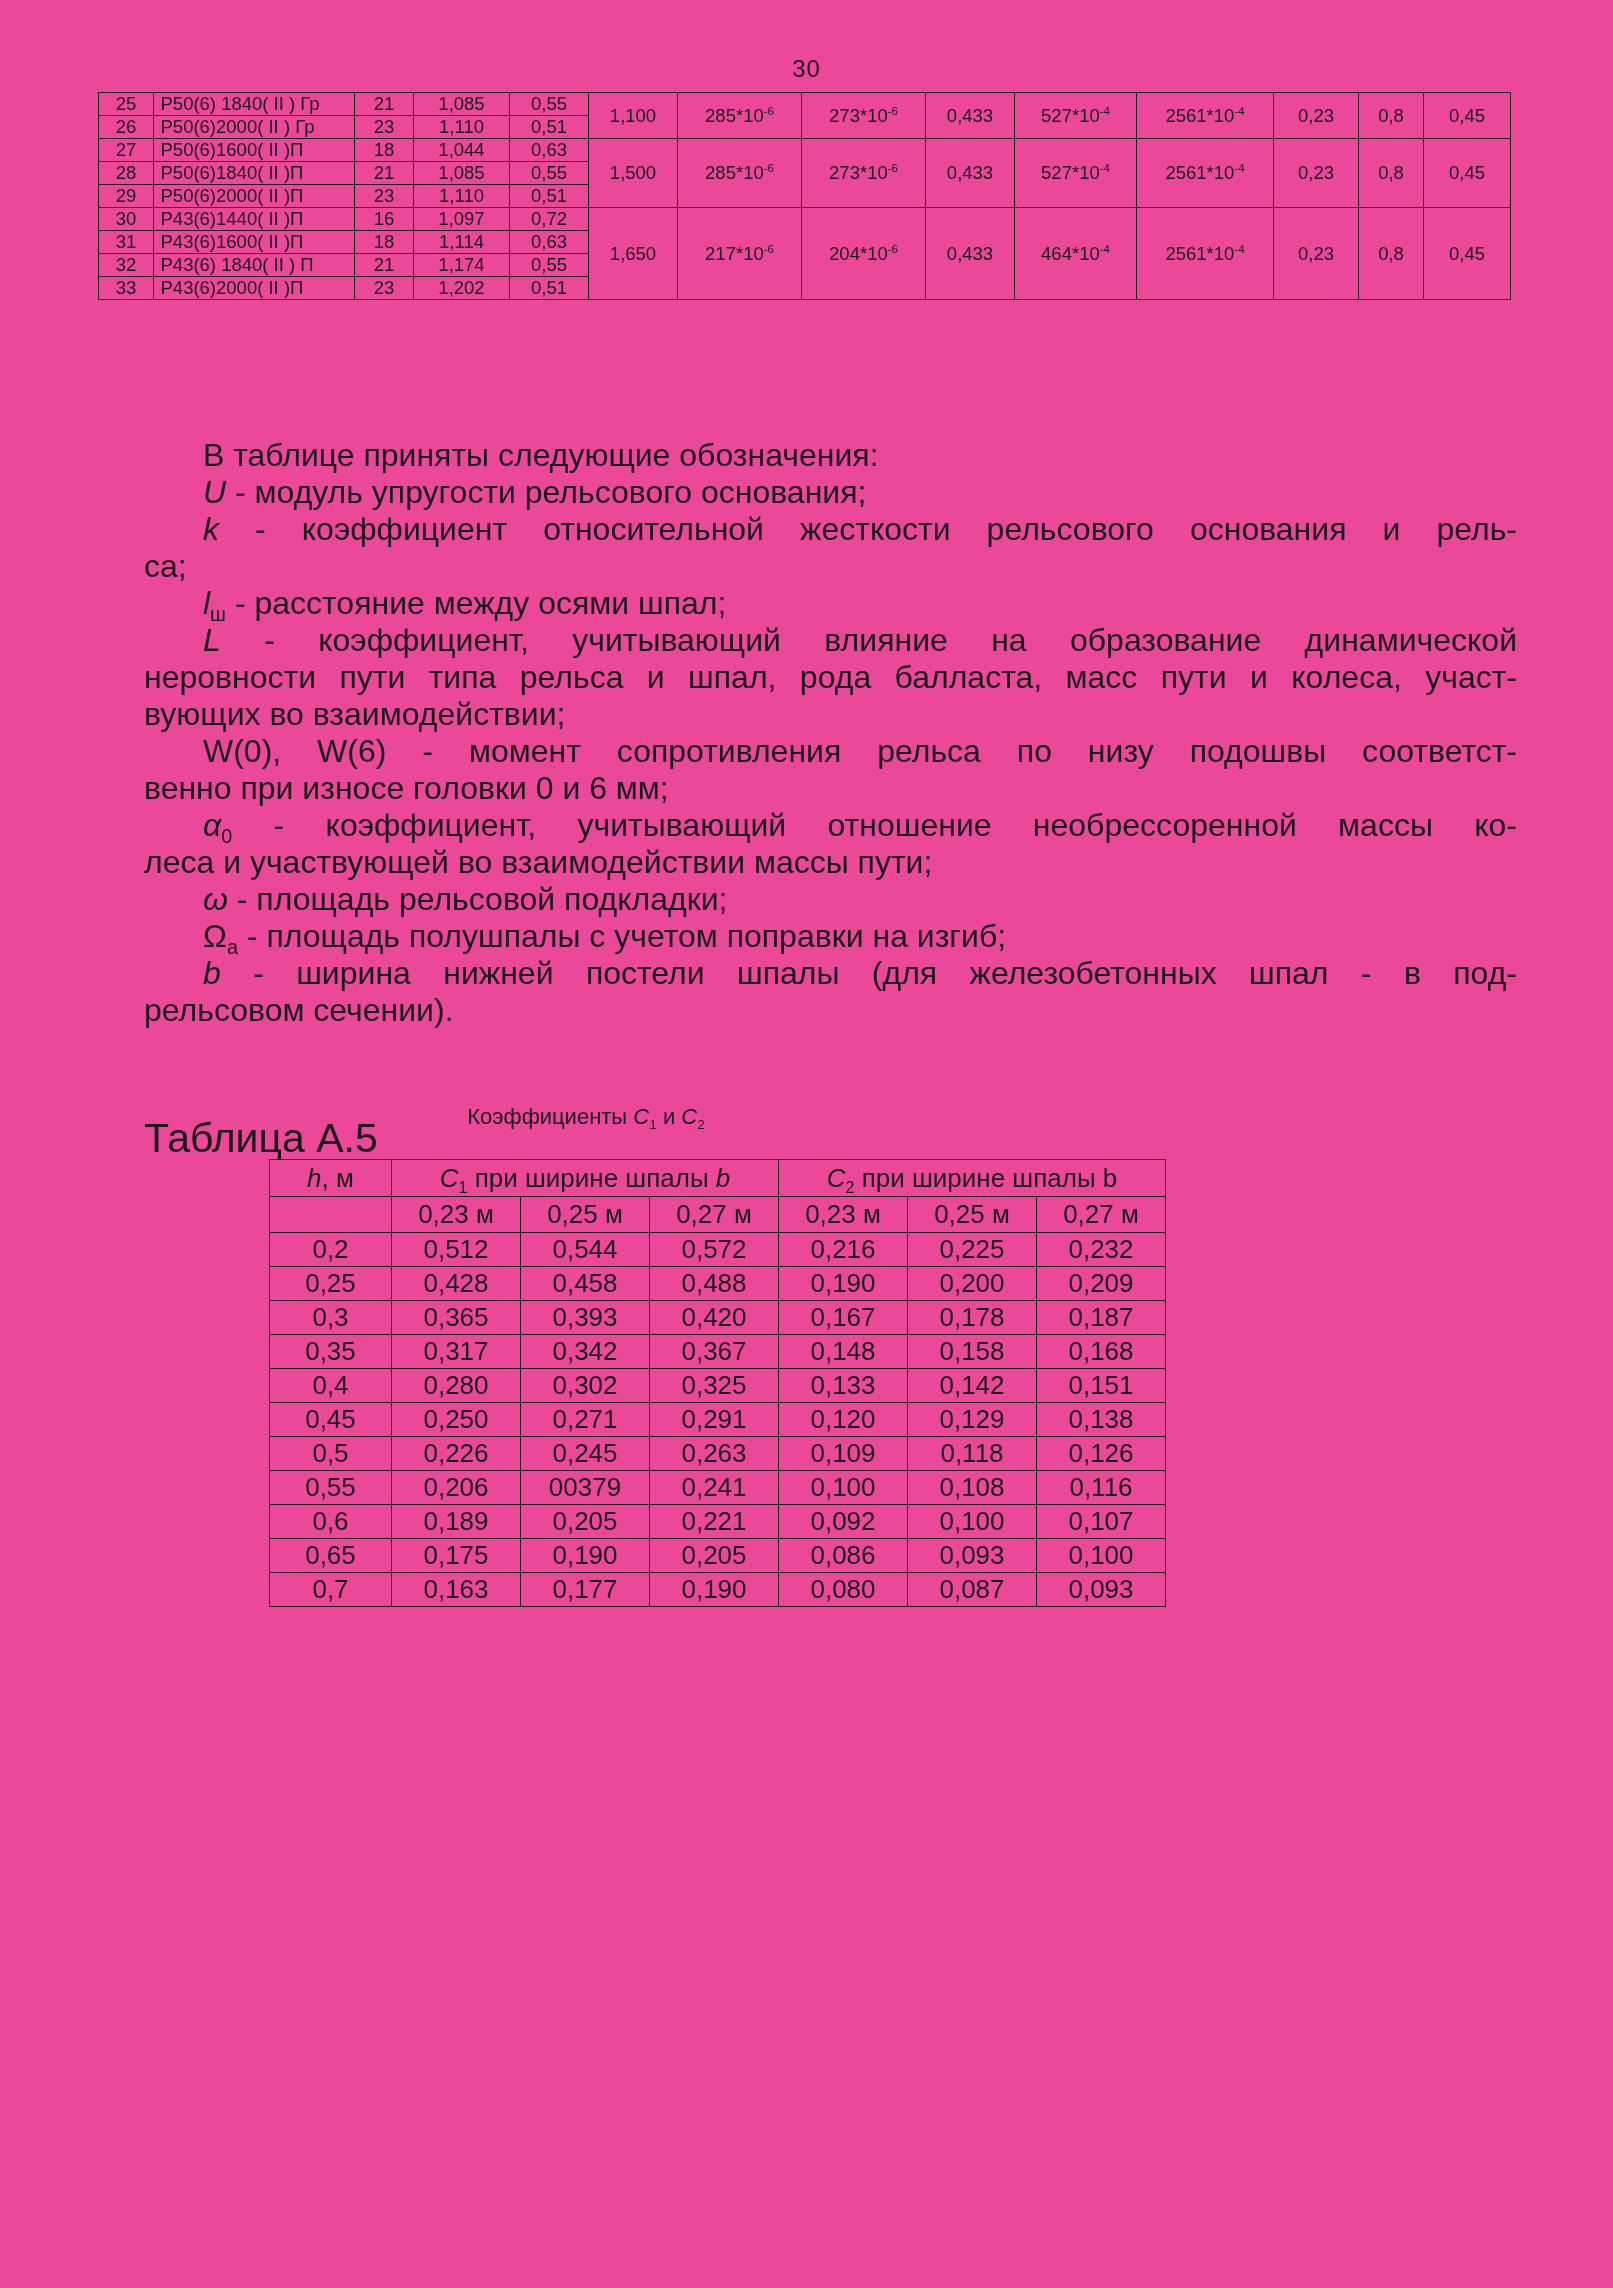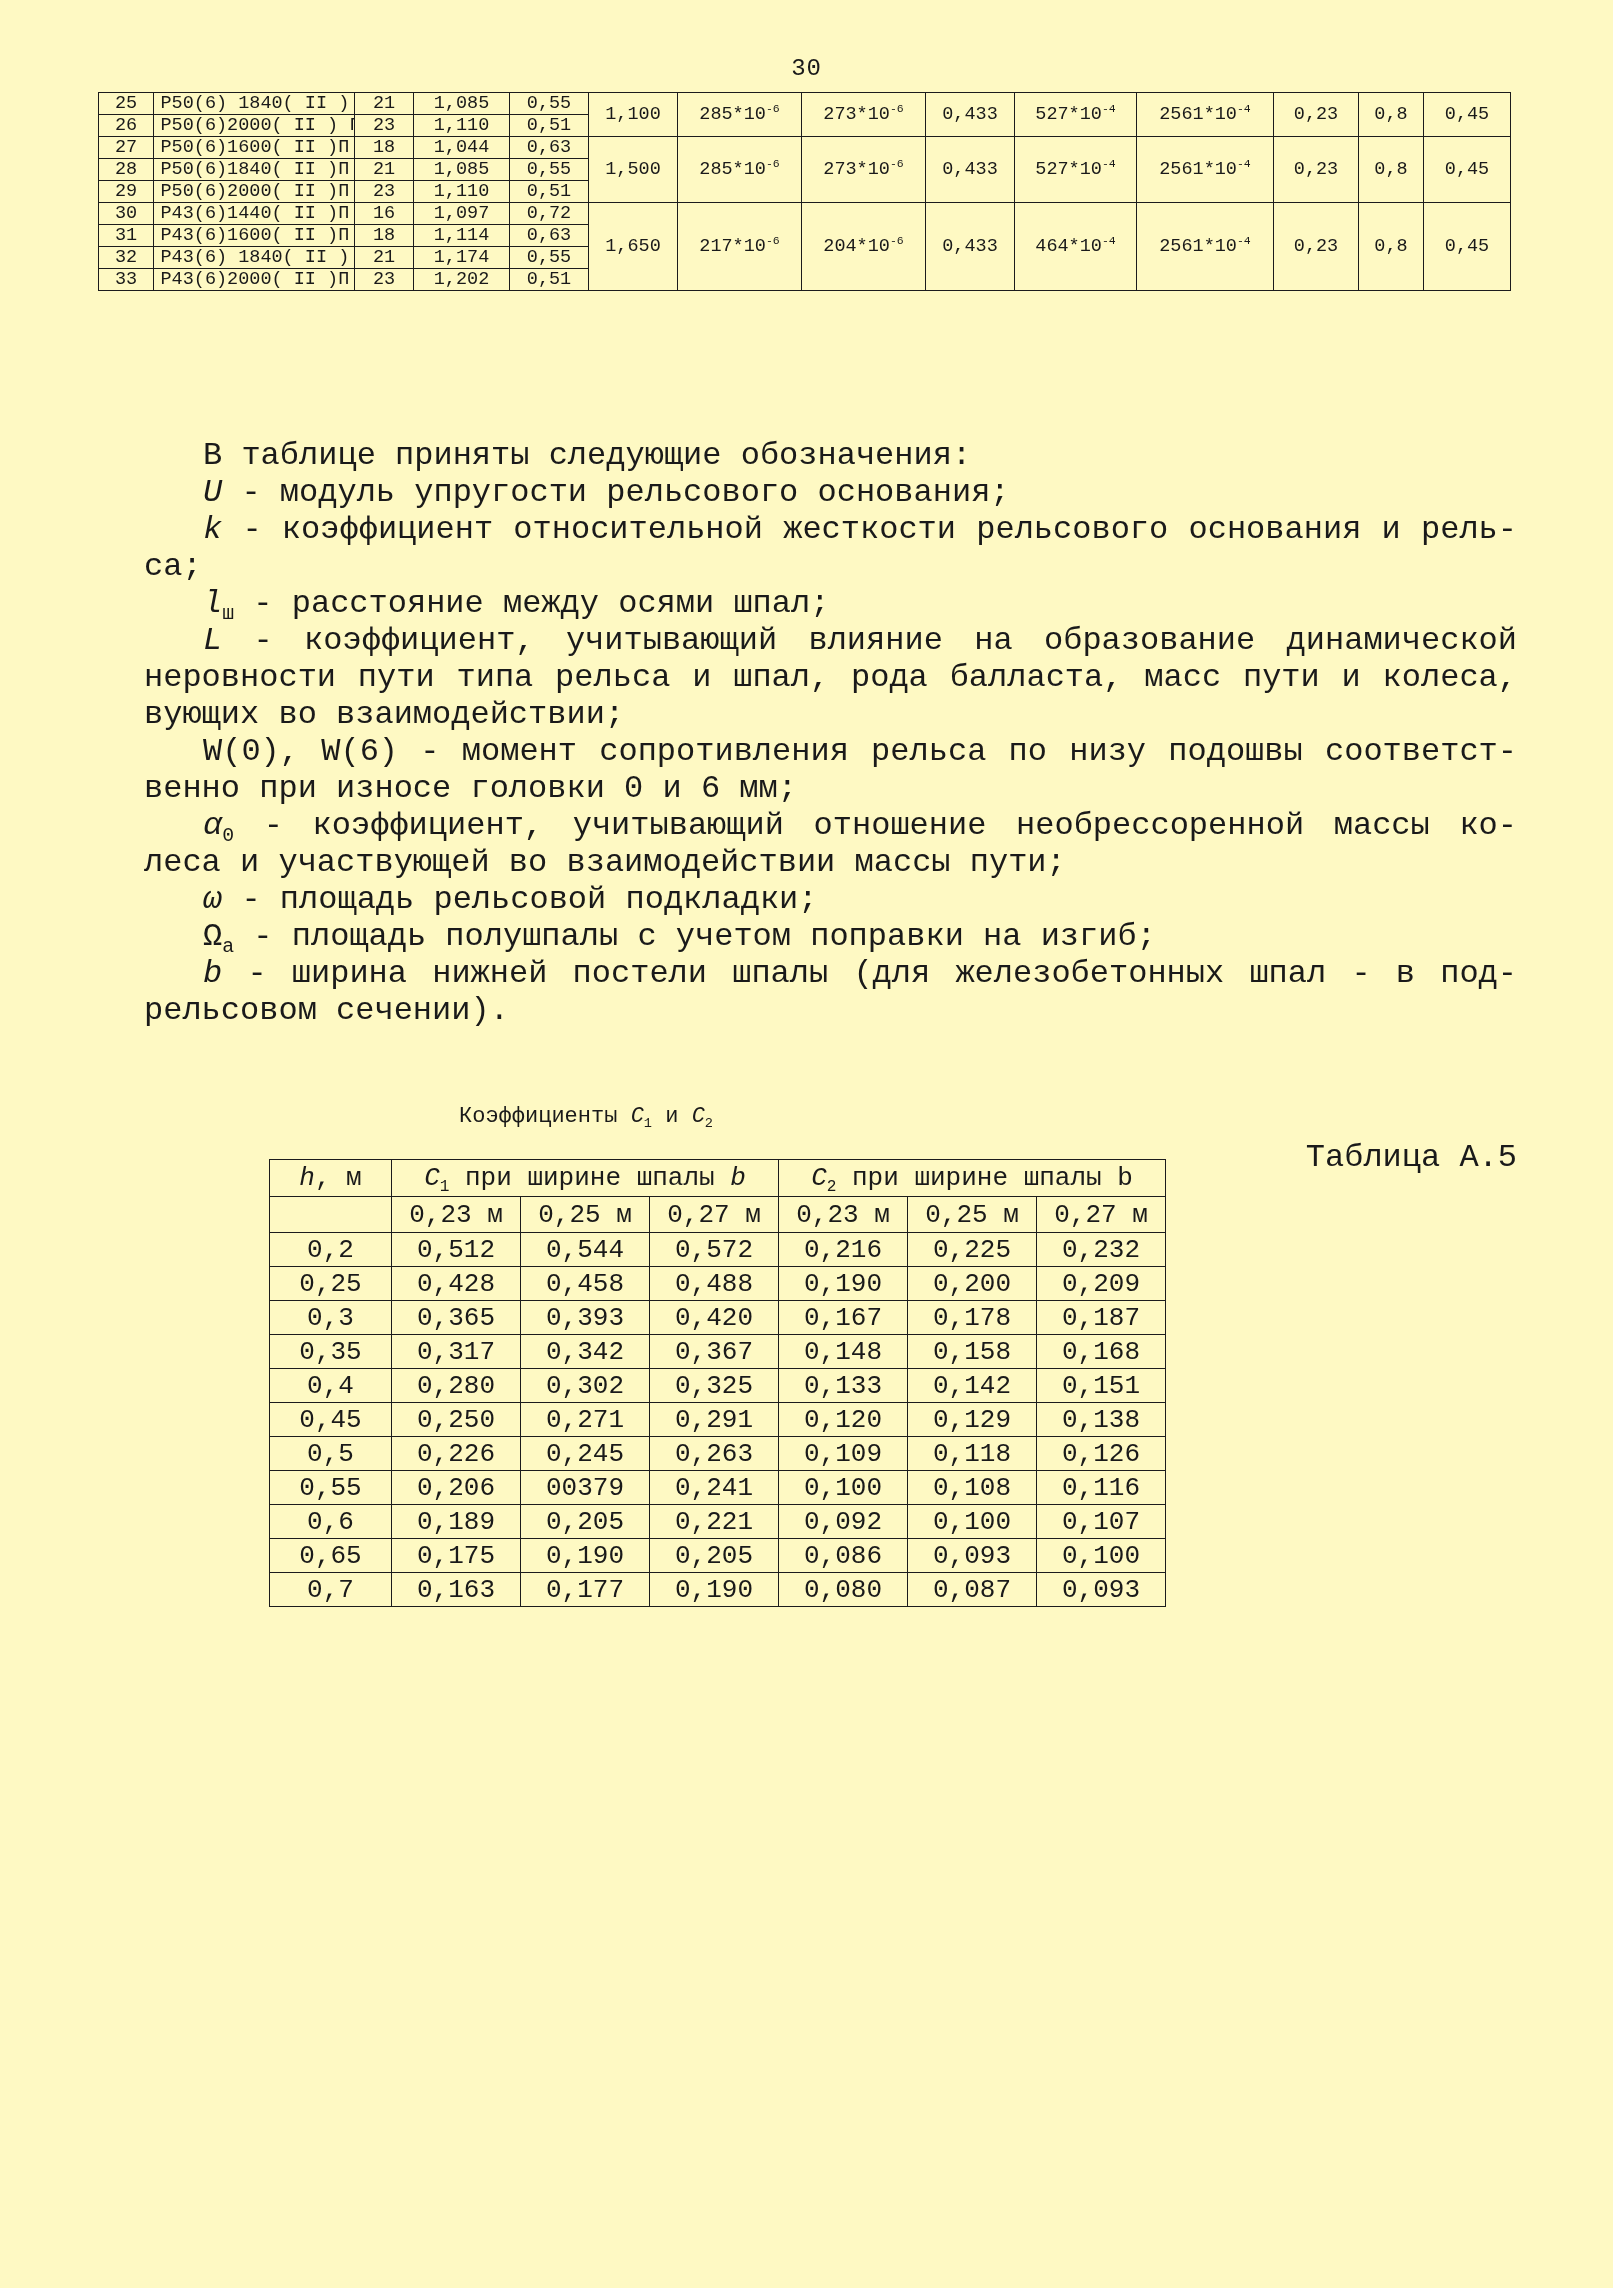--- a/index.html
+++ b/index.html
@@ -1,20 +1,20 @@
 <!DOCTYPE html>
 <html lang="ru" style="font-size:14.8px"><head>
 <meta charset="utf-8">
 <style>
   * { margin:0; padding:0; box-sizing:border-box; }
   html,body { background:#e9e9e9; }
   .page {
     position:relative; width:1613px; height:2289px;
-    background:#fef9c3; color:#1a1a1a;
-    font-family:Liberation Mono, monospace;
+    background:#ec4899; color:#1a1a1a;
+    font-family:Liberation Sans, sans-serif;
     overflow:hidden;
   }
   .it { font-style:italic; }
   sub { font-size:0.62em; line-height:0; }
   sup { font-size:0.62em; line-height:0; }
 
   .page-number {
     position:absolute; top:55px; left:0; width:100%;
     text-align:center; font-size:24px; letter-spacing:0.9px;
   }
@@ -40,22 +40,22 @@
   .tline { height:37px; line-height:37px; white-space:nowrap; }
   .tline.ind { padding-left:59px; }
   .tline.jst { text-align:justify; text-align-last:justify; white-space:normal; overflow:hidden; }
 
   
   .section-title {
     position:absolute; left:0; top:1104px; width:1172px;
     text-align:center; font-size:22px;
   }
   .table-label {
-    position:absolute; left:144px; top:1139px; width:1373px;
-    text-align:right; font-size:32px;
+    position:absolute; left:144px; top:1115px; width:1373px;
+    font-size:41px;
   }
 
   
   .table-a5 {
     position:absolute; left:269px; top:1159px; width:897px;
     border-collapse:collapse; table-layout:fixed;
     font-size:26px; border:1.8px solid #1c1c1c;
   }
   .table-a5 th, .table-a5 td {
     border:1.4px solid #1c1c1c; text-align:center;

